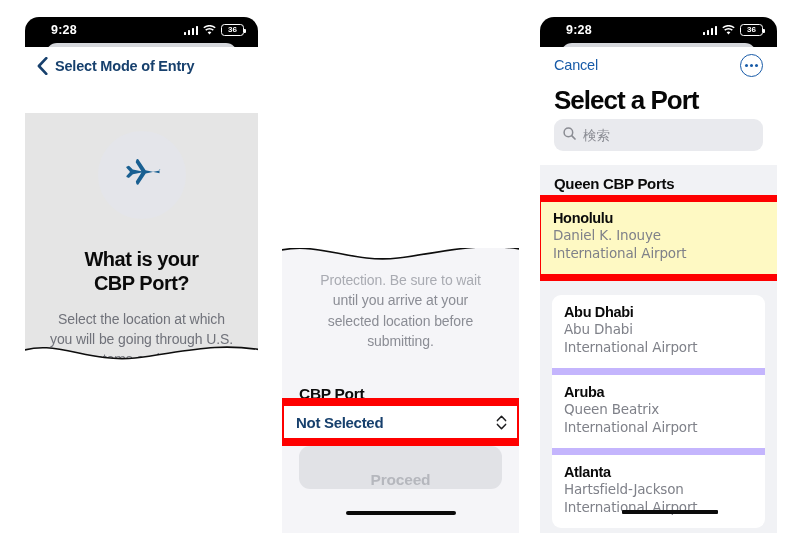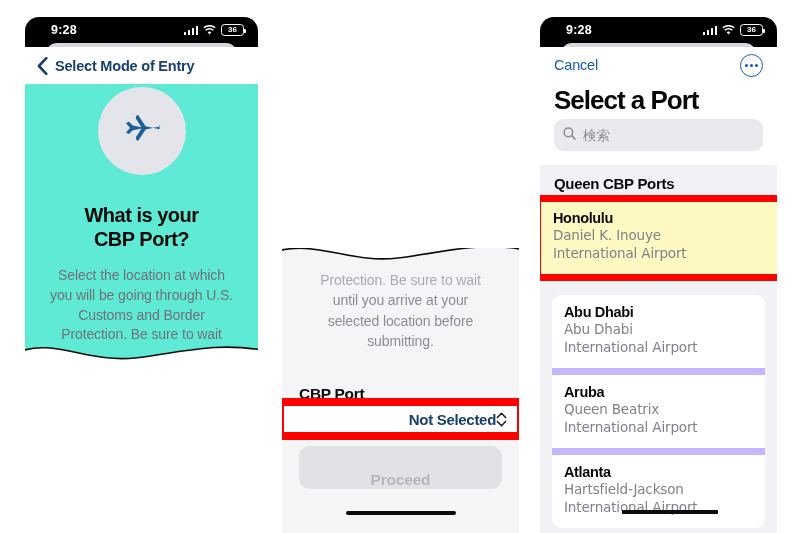--- a/index.html
+++ b/index.html
@@ -60,22 +60,22 @@
   .navbar {
     height:37px; display:flex; align-items:center; gap:7px;
     padding:0 12px; background:#ffffff;
     border-radius:13px 13px 0 0;
   }
   .chev-back { width:11px; height:18px; flex:0 0 auto; }
   .nav-title {
     color:#17406d; font-size:14.5px; font-weight:bold; letter-spacing:-.2px;
   }
   .p1-body {
-    background:#5eead4; height:278px; padding:3px 16px 0;
-    text-align:center; position:relative;
+    background:#e5e5e5; height:278px; padding:18px 16px 0;
+    text-align:center; position:relative;margin-top:29px;
   }
   .plane-circle {
     width:88px; height:88px; border-radius:50%;
     background:#e4e5ea; margin:0 auto 28px;
     display:flex; align-items:center; justify-content:center;
   }
   .h-title {
     font-size:20px; font-weight:bold; color:#0a0a0a;
     line-height:1.22; letter-spacing:-.5px; margin-bottom:14px;
   }
@@ -105,22 +105,22 @@
   .field-label {
     font-size:15.5px; font-weight:bold; color:#0b0b0b;
     margin:34px 0 8px; letter-spacing:-.3px;
   }
   .redbox-select {
     position:absolute; left:-4px; right:-4px; top:150px;
     background:#fe0000; padding:8px 6px;
     z-index:4;
   }
   .select-inner {
-    background:#ffffff; height:26px;
-    display:flex; align-items:center; justify-content:flex-end;
+    background:#ffffff; height:32px;
+    display:flex; align-items:center; justify-content:space-between;
     padding:0 10px 0 12px;
   }
   .select-value {
     color:#17406d; font-size:15px; font-weight:bold; letter-spacing:-.3px;
   }
   .stepper { width:11px; height:17px; }
   .proceed {
     position:absolute; left:17px; right:17px; top:198px; height:43px;
     background:#e1e2e6; border-radius:11px;
     display:flex; align-items:flex-end; justify-content:center;

